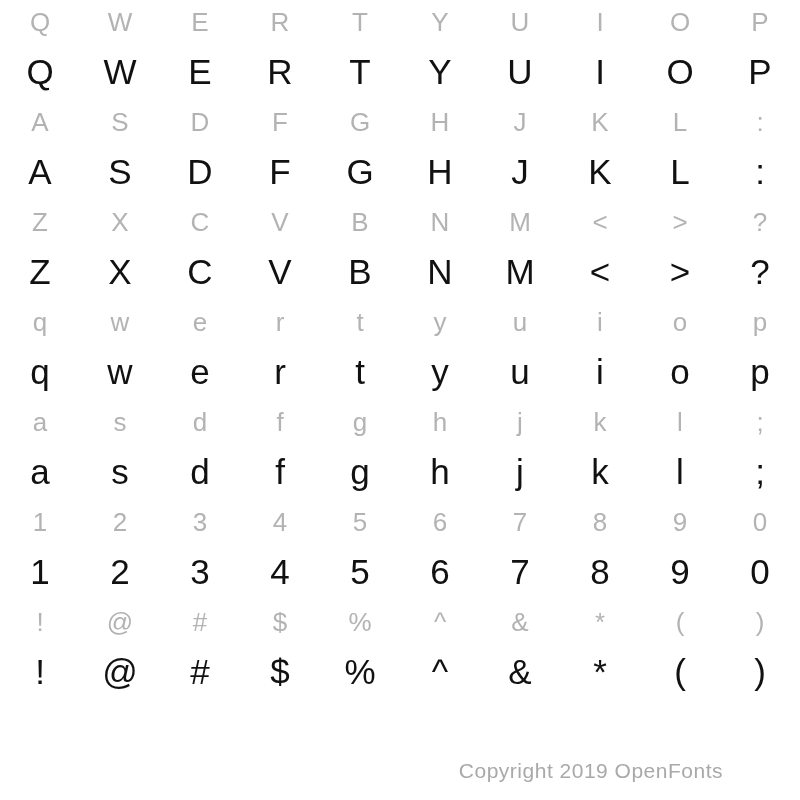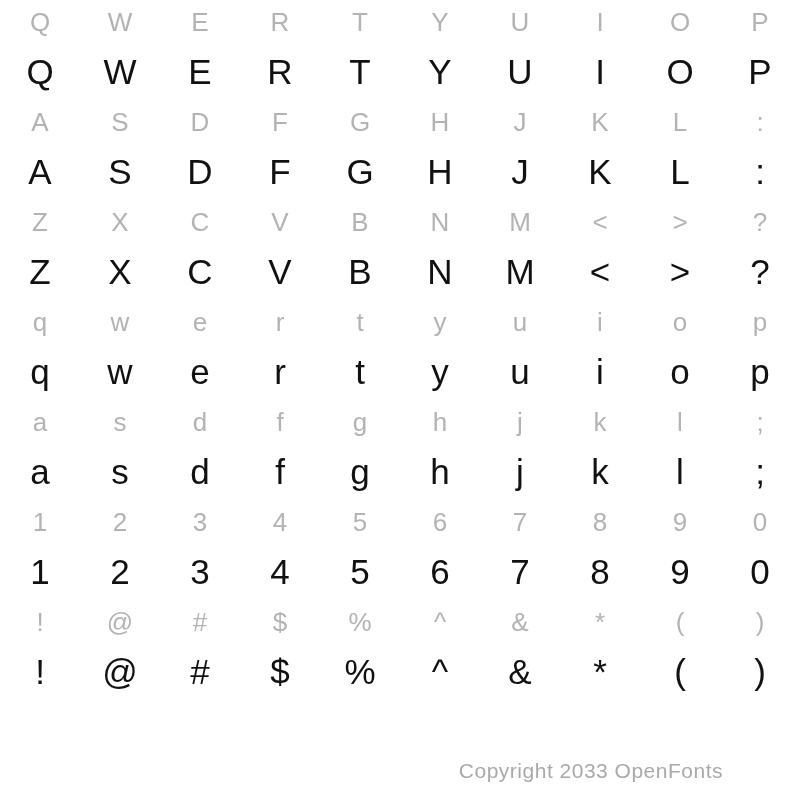--- a/index.html
+++ b/index.html
@@ -234,13 +234,13 @@
         <span class="cell">%</span>
         <span class="cell">^</span>
         <span class="cell">&amp;</span>
         <span class="cell">*</span>
         <span class="cell">(</span>
         <span class="cell">)</span>
       </div>
     </div>
   </div>
 
-<div class="footer">Copyright 2033 OpenFonts</div>
+<div class="footer">Copyright 2019 OpenFonts</div>
 
 </body></html>

